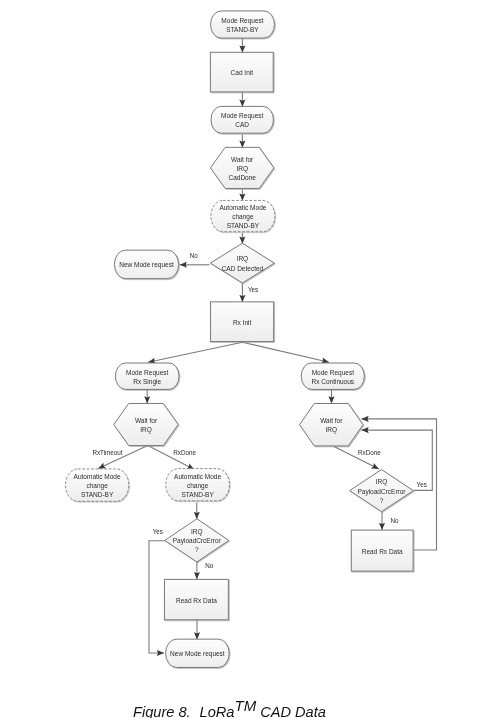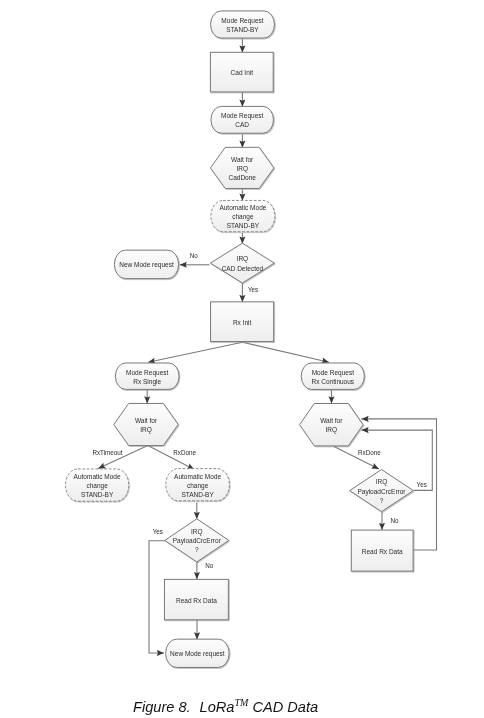--- a/index.html
+++ b/index.html
@@ -11,21 +11,21 @@
   text{font-family:"Liberation Sans",sans-serif;}
   .nodetext{font-size:6.5px;fill:#2b2b2b;text-anchor:middle;}
   .edgelabel{font-size:6.3px;fill:#2b2b2b;}
   #watermark{position:absolute;left:183.8px;top:688px;
     font-family:"Liberation Serif",serif;font-size:16.6px;color:#d3d3cb;
     letter-spacing:2.76px;white-space:nowrap;line-height:1;}
   #caption{position:absolute;left:133px;top:698px;
     font-family:"Liberation Sans",sans-serif;font-style:italic;font-size:14.6px;
     color:#141414;white-space:nowrap;line-height:1;}
   #caption .gap{display:inline-block;width:9px;}
-  #caption sup{font-size:10px;vertical-align:super;font-family:Liberation Serif, serif;}
+  #caption sup{font-size:15px;vertical-align:super;}
 </style>
 </head>
 <body>
 
 <div id="wrap">
   <svg id="chart" width="484" height="684" viewBox="0 0 484 684">
     <defs>
       <linearGradient id="nodegrad" x1="0" y1="0" x2="0" y2="1">
         <stop offset="0" stop-color="#fdfdfd"></stop>
         <stop offset="1" stop-color="#ededed"></stop>

